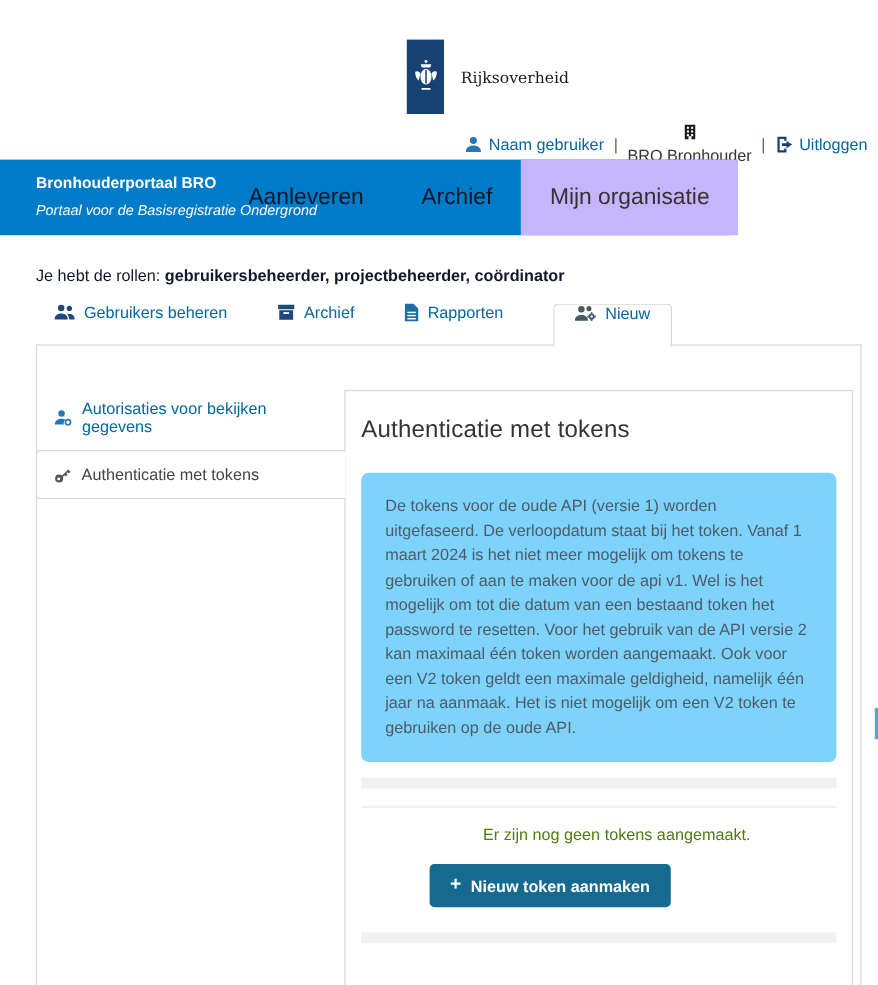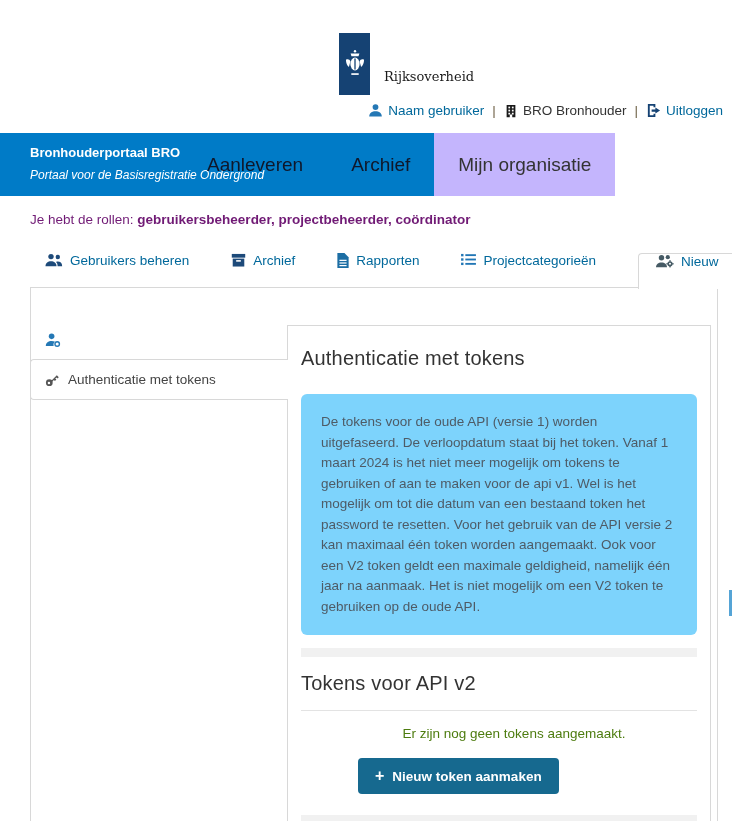--- a/index.html
+++ b/index.html
@@ -6,21 +6,21 @@
   html,body { width: 732px; height: 821px; }
   body {
     position: relative;
     font-family: "Liberation Sans", sans-serif;
     background: #fff;
     overflow: hidden;
     color: #222;
   }
 
   
-  .logo-link { position: absolute; left: 339px; top: 0; display: flex; align-items: center; text-decoration: none; }
+  .logo-link { position: absolute; left: 339px; top: 0; display: flex; align-items: flex-start; text-decoration: none; }
   .logo-banner {
     width: 31px; height: 62px; margin-top: 33px;
     background: #154273;
     display: flex; align-items: center; justify-content: center;
   }
   .logo-wordmark {
     font-family: "DejaVu Serif", serif;
     font-size: 13px; color: #1a1a1a;
     margin: 58px 0 0 14px; white-space: nowrap;
   }
@@ -40,21 +40,21 @@
   .brand-title { font-size: 13px; font-weight: bold; }
   .brand-sub { font-size: 12px; font-style: italic; margin-top: 8px; }
   .nav-items { position: absolute; left: 183px; top: 0; height: 63px; display: flex; }
   .nav-item {
     padding: 0 24px; line-height: 63px; font-size: 19px;
     color: #0f172a; cursor: pointer; white-space: nowrap;
   }
   .nav-item.active { background: #c4b5fd; color: #333; }
 
   
-  .roles-line { position: absolute; left: 30px; top: 212px; font-size: 13.5px; color: #701a75; }
+  .roles-line { position: absolute; left: 30px; top: 222px; font-size: 13.5px; color: #0f172a; }
   .roles-line b { font-weight: bold; }
 
   
   .tabbar { position: absolute; left: 45px; top: 253px; height: 35px; display: flex; align-items: stretch; z-index: 2; }
   .tab { display: flex; gap: 7px; font-size: 13.5px; color: #01689b; margin-right: 42px; cursor: pointer; white-space: nowrap; }
   .tab.active {
     margin: 0; padding: 0 17px;
     border: 1px solid #d8d8d8; border-bottom: none;
     border-radius: 4px 4px 0 0; background: #fff;
     height: 36px;
@@ -121,21 +121,21 @@
 
 <div class="user-bar">
   <a>
     <svg width="15" height="15" viewBox="0 0 16 16" fill="#2478b5">
       <circle cx="8" cy="4.3" r="3.1"></circle>
       <path d="M1.3 14.5c0-3.7 3-5.6 6.7-5.6s6.7 1.9 6.7 5.6z"></path>
     </svg>
     <span>Naam gebruiker</span>
   </a>
   <span class="sep">|</span>
-  <a style="color:#333;">
+  <a style="color:#333;flex-direction:column;">
     <svg width="14" height="14" viewBox="0 0 16 16" fill="#1a1a1a">
       <path d="M3 1h10v14H9.4v-3H6.6v3H3z"></path>
       <g fill="#ffffff">
         <rect x="5" y="3" width="2" height="2"></rect>
           <rect x="9" y="3" width="2" height="2"></rect>
         <rect x="5" y="6.5" width="2" height="2"></rect>
           <rect x="9" y="6.5" width="2" height="2"></rect>
         <rect x="5" y="10" width="2" height="2"></rect>
           <rect x="9" y="10" width="2" height="2"></rect>
       </g>
@@ -189,31 +189,20 @@
   <div class="tab">
     <svg width="12" height="15" viewBox="0 0 12 16" fill="#1c6ea4">
       <path d="M0 0h7.5L12 4.5V16H0z"></path>
       <g fill="#ffffff">
         <rect x="2.2" y="7.2" width="7.6" height="1.3"></rect>
         <rect x="2.2" y="10" width="7.6" height="1.3"></rect>
         <rect x="2.2" y="12.8" width="7.6" height="1.3"></rect>
       </g>
     </svg>
     <span>Rapporten</span>
-  </div>
-  <div class="tab">
-    <svg width="15" height="13" viewBox="0 0 16 14" fill="#2176b5">
-      <rect x="0" y="1" width="2.6" height="2.6"></rect>
-        <rect x="4.6" y="1.3" width="11.4" height="2"></rect>
-      <rect x="0" y="5.7" width="2.6" height="2.6"></rect>
-        <rect x="4.6" y="6" width="11.4" height="2"></rect>
-      <rect x="0" y="10.4" width="2.6" height="2.6"></rect>
-        <rect x="4.6" y="10.7" width="11.4" height="2"></rect>
-    </svg>
-    <span>Projectcategorieën</span>
   </div>
   <div class="tab active">
     <svg width="18" height="14" viewBox="0 0 18 14" fill="#455a64">
       <circle cx="5.5" cy="3.8" r="2.7"></circle>
       <path d="M0 13.2c0-3.2 2.4-4.8 5.5-4.8s5.5 1.6 5.5 4.8z"></path>
       <circle cx="11.8" cy="3.2" r="2.1"></circle>
       <g>
         <circle cx="14" cy="9.8" r="2.6"></circle>
         <rect x="13.3" y="6.2" width="1.4" height="1.4"></rect>
         <rect x="13.3" y="12" width="1.4" height="1.4"></rect>
@@ -227,39 +216,39 @@
 </div>
 
 <div class="panel">
   <div class="side-nav">
     <div class="side-item link">
       <svg width="16" height="14" viewBox="0 0 17 15" fill="#2478b5">
         <circle cx="7" cy="3.6" r="3"></circle>
         <path d="M.8 14c0-3.6 2.8-5.4 6.2-5.4 1.4 0 2.7.3 3.7.9-1 .7-1.7 1.9-1.7 3.2 0 .5.1.9.3 1.3z"></path>
         <circle cx="13" cy="11.8" r="2.4" fill="none" stroke="#2478b5" stroke-width="1.5"></circle>
       </svg>
+      <span>Autorisaties voor bekijken gegevens</span>
     </div>
     <div class="side-item selected">
       <svg width="15" height="15" viewBox="0 0 16 16" fill="#555555">
         <circle cx="4.6" cy="11.4" r="3.6"></circle>
         <circle cx="4.2" cy="11.8" r="1.3" fill="#ffffff"></circle>
         <path d="M6.5 9.5 12.6 3.4l2.1 2.1-1.5 1.5-1.1-1.1-1.1 1.1 1.1 1.1-1.5 1.5-1.1-1.1-1.9 1.9z"></path>
       </svg>
       <span>Authenticatie met tokens</span>
     </div>
   </div>
 
   <div class="card">
     <h1>Authenticatie met tokens</h1>
 
     <div class="notice">De tokens voor de oude API (versie 1) worden uitgefaseerd. De verloopdatum staat bij het token. Vanaf 1 maart 2024 is het niet meer mogelijk om tokens te gebruiken of aan te maken voor de api v1. Wel is het mogelijk om tot die datum van een bestaand token het password te resetten. Voor het gebruik van de API versie 2 kan maximaal één token worden aangemaakt. Ook voor een V2 token geldt een maximale geldigheid, namelijk één jaar na aanmaak. Het is niet mogelijk om een V2 token te gebruiken op de oude API.</div>
 
     <div class="thick-divider"></div>
 
-    <h2>Tokens voor API v2</h2>
 
     <hr class="thin-divider">
 
     <div class="empty-text">Er zijn nog geen tokens aangemaakt.</div>
 
     <button class="create-btn">
       <span class="plus">+</span>
       <span>Nieuw token aanmaken</span>
     </button>
 

